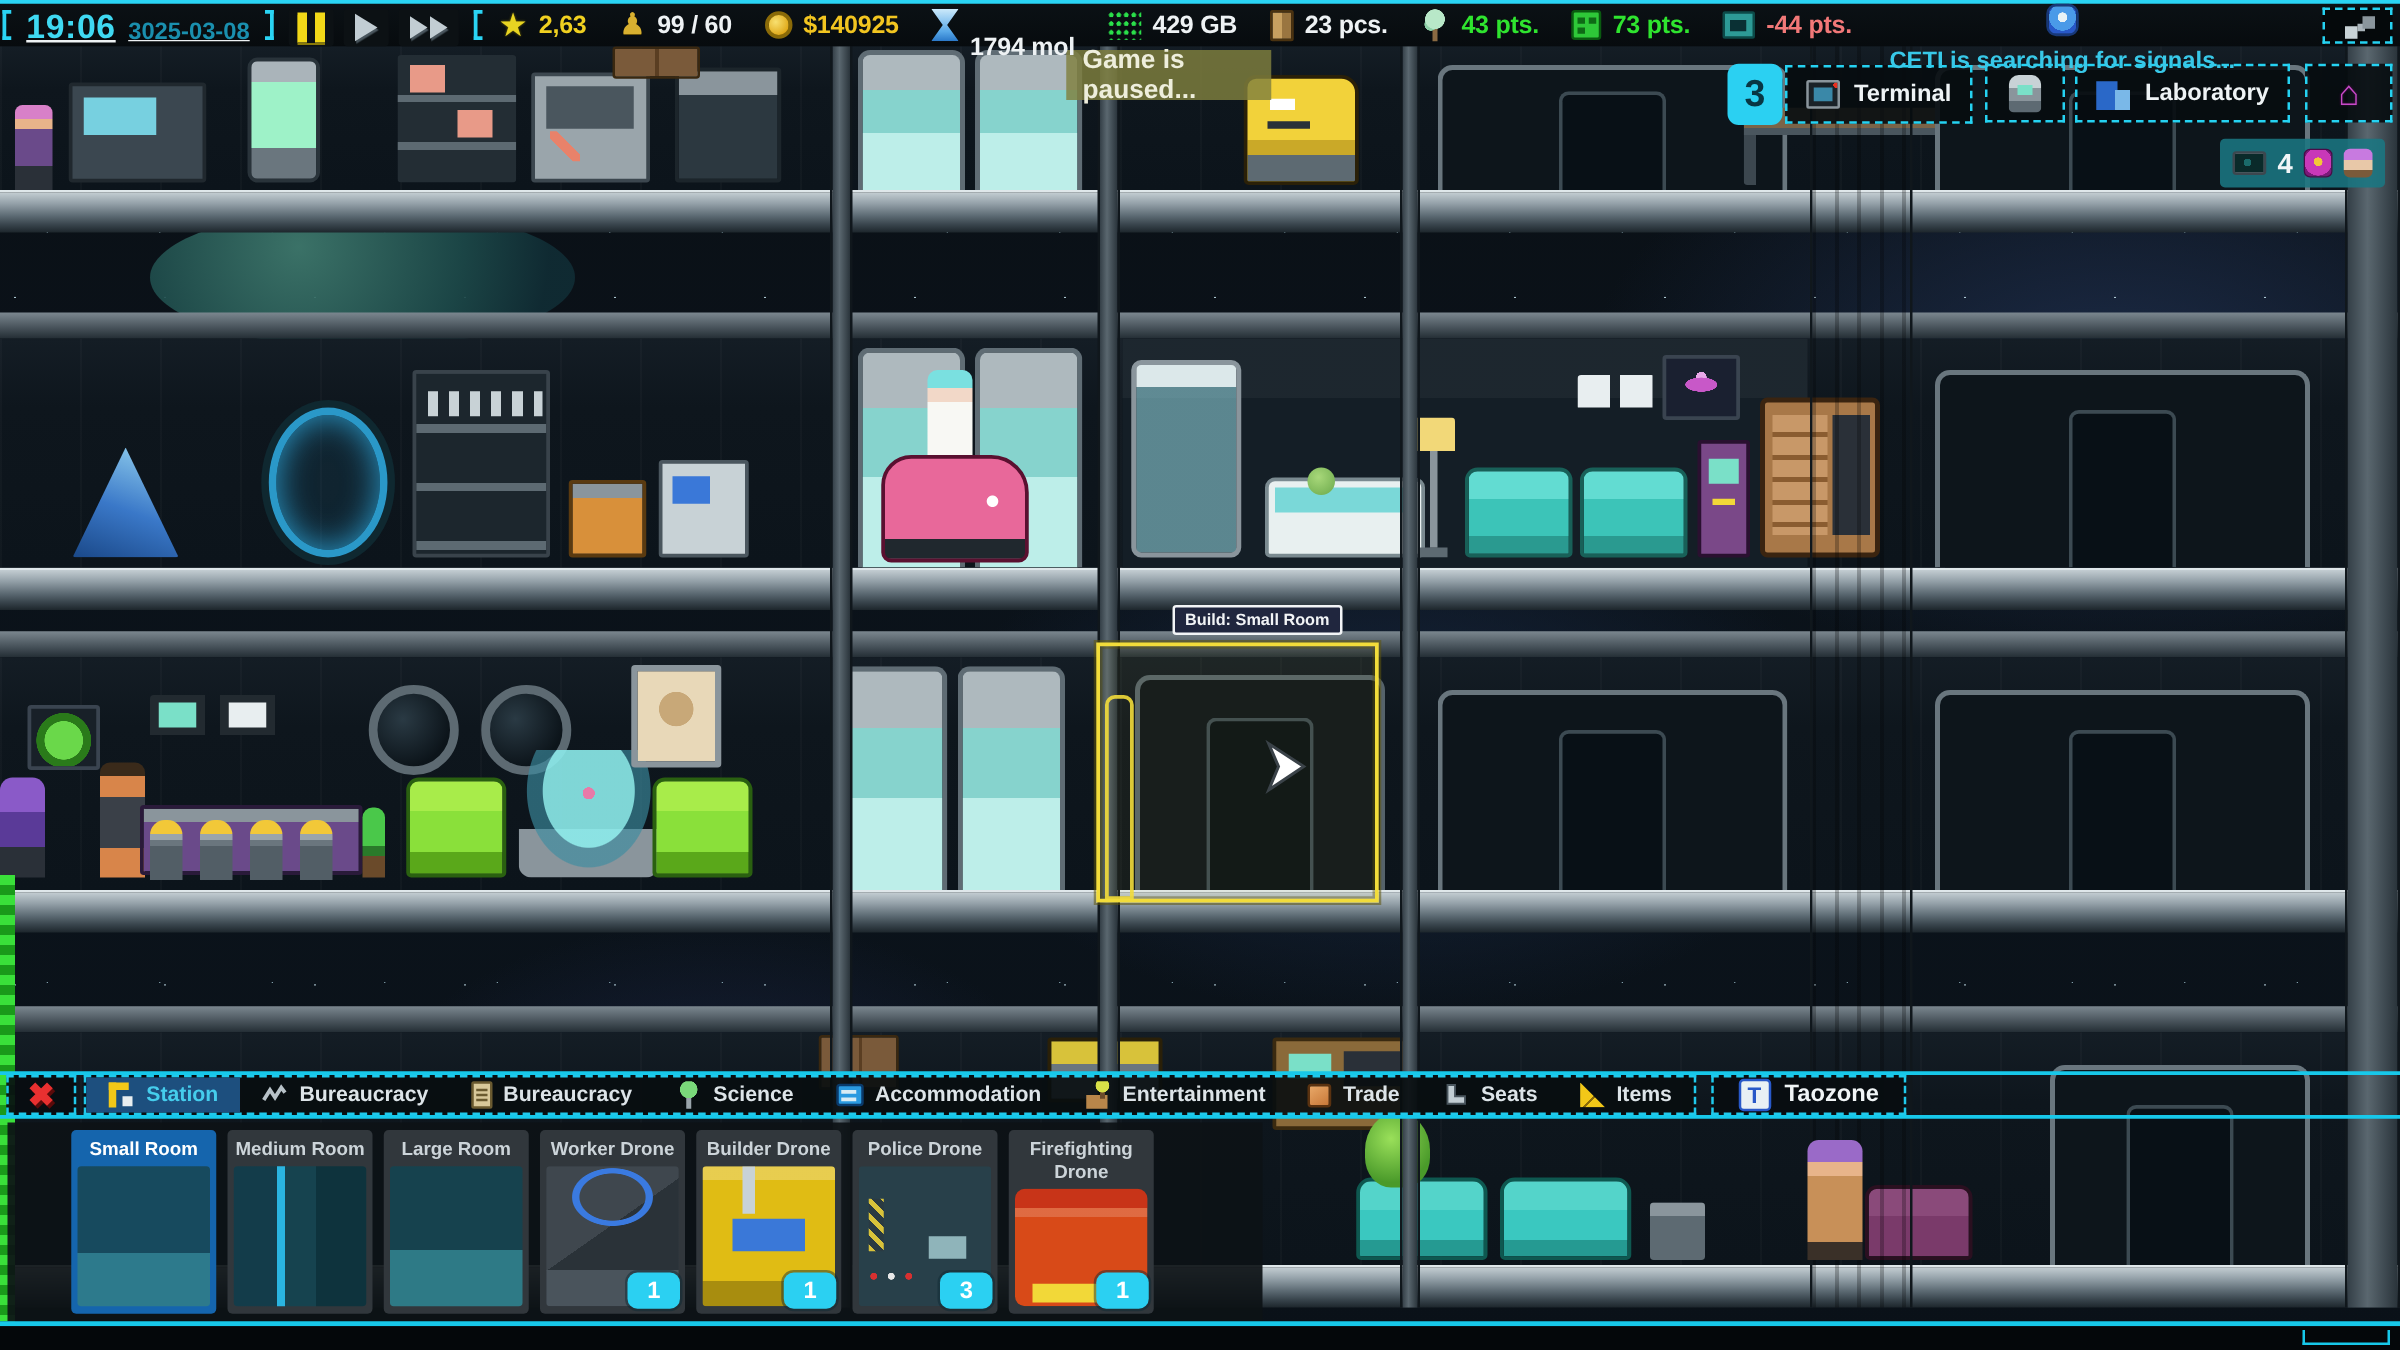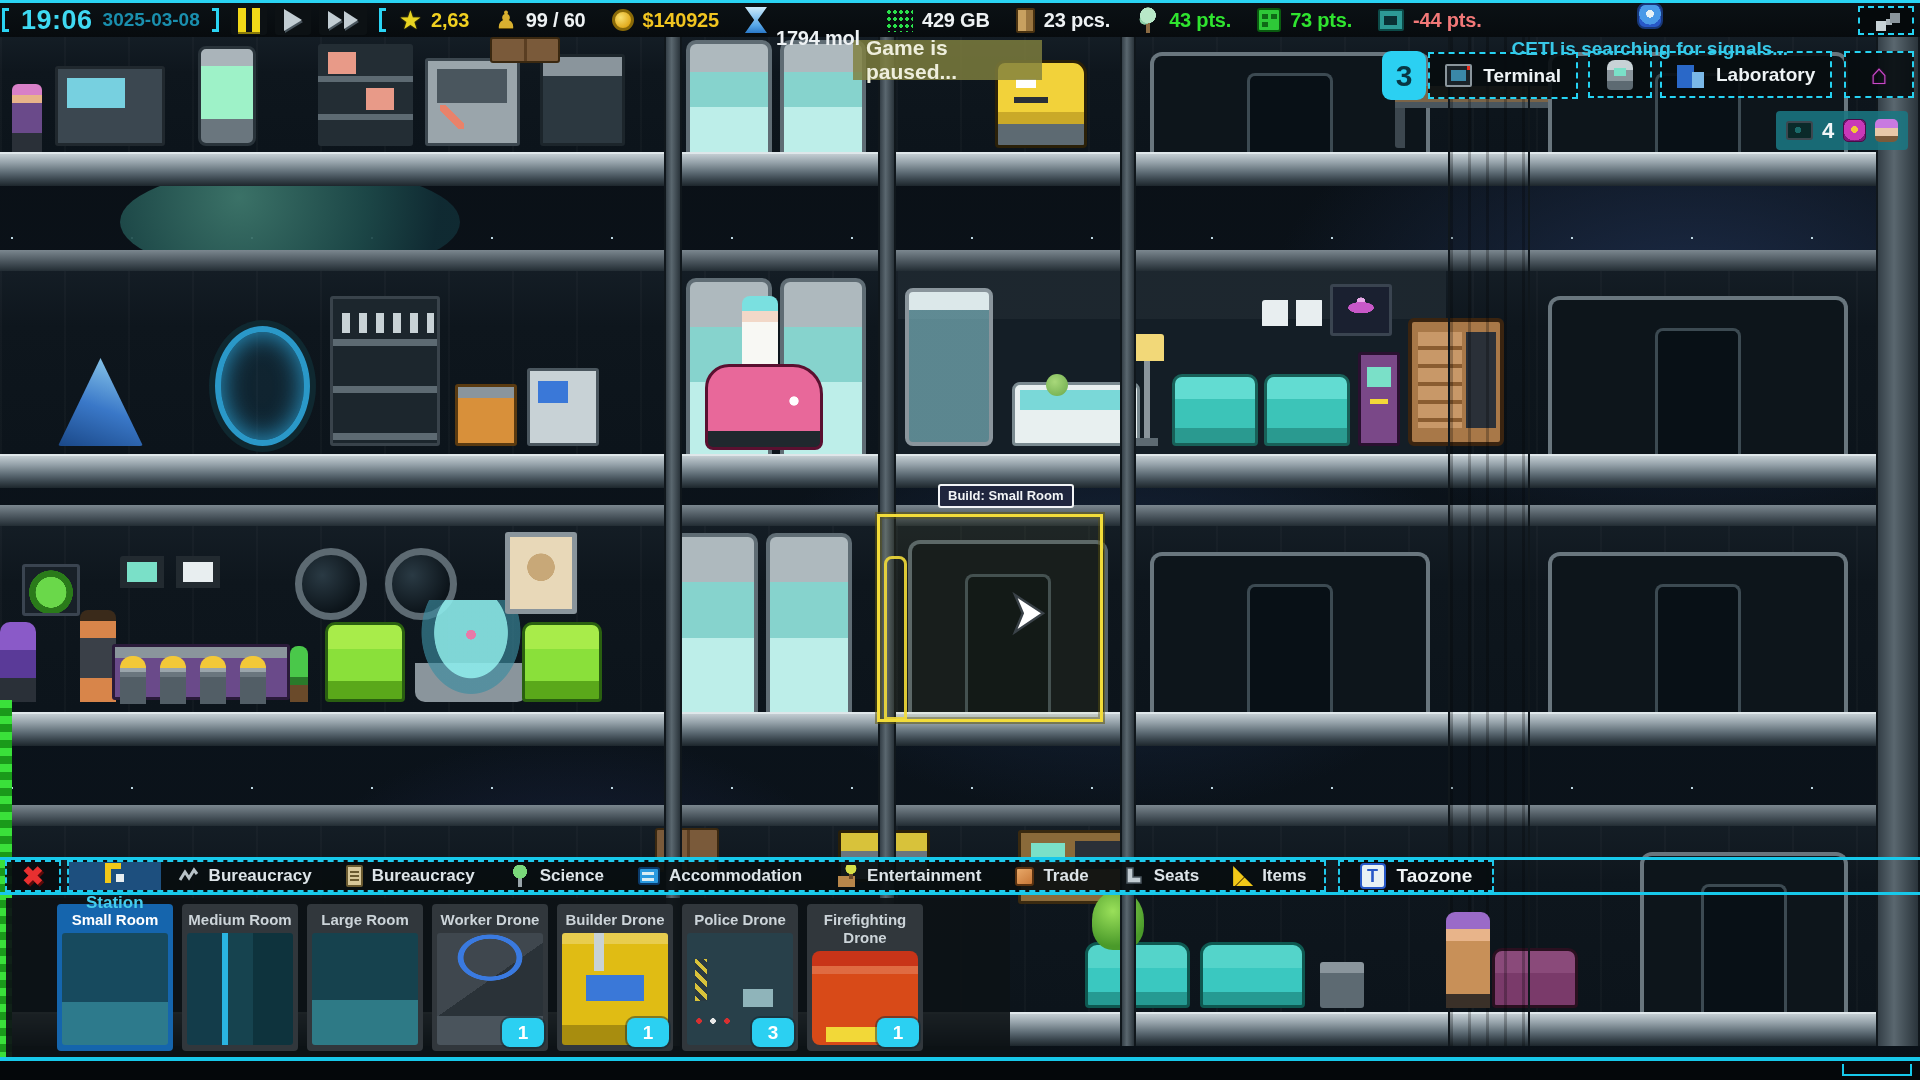--- a/index.html
+++ b/index.html
@@ -45,21 +45,21 @@
     border-radius:12px 12px 0 0;}
   .rroom .rdoor{position:absolute;bottom:0;left:50%;transform:translateX(-50%);width:86px;height:82%;
     background:#081016;border:3px solid #3c4a52;border-bottom:none;border-radius:8px 8px 0 0;}
   .furnish{position:absolute;bottom:0;background:#141e26;
     background-image:linear-gradient(180deg,rgba(255,255,255,.04) 0 26%,transparent 26%);}
   .prop{position:absolute;border-radius:3px;background-repeat:no-repeat;}
 
   
   .topbar{position:absolute;left:0;top:0;width:1920px;height:37px;z-index:40;display:flex;align-items:center;
     background:linear-gradient(180deg,#0b1115,#070b0e);border-top:3px solid #2ad4f4;color:#eef2f4;}
-  .topbar .seg{display:flex;align-items:center;gap:10px;padding:12px 12px;height:100%;}
+  .topbar .seg{display:flex;align-items:flex-end;gap:10px;padding:0 12px;height:100%;text-decoration:underline;}
   .brk{width:7px;height:24px;border-left:3px solid #2ad4f4;border-top:3px solid #2ad4f4;border-bottom:3px solid #2ad4f4;flex:none;}
   .brk.r{border-left:none;border-right:3px solid #2ad4f4;}
   .time{font-size:27px;font-weight:700;color:#3fd9f2;letter-spacing:.5px;}
   .date{font-size:19px;font-weight:600;color:#1a8fae;}
   .pbtn{width:36px;height:30px;display:flex;align-items:center;justify-content:center;background:#0c1114;border-radius:3px;}
   .i-pause{width:22px;height:24px;background:linear-gradient(90deg,#f2d818 0 8px,transparent 8px 14px,#f2d818 14px 22px);box-shadow:0 2px 0 #8a7a08;}
   .i-play{width:0;height:0;border-left:18px solid #c2cdd3;border-top:11px solid transparent;border-bottom:11px solid transparent;filter:drop-shadow(1px 2px 0 #49555d);}
   .i-ff{display:flex;gap:2px;}
   .i-ff i{width:0;height:0;border-left:14px solid #c2cdd3;border-top:9px solid transparent;border-bottom:9px solid transparent;filter:drop-shadow(1px 2px 0 #49555d);}
   .res{display:flex;align-items:center;gap:9px;padding:0 13px;height:100%;}
@@ -75,21 +75,21 @@
   .i-factory{width:24px;height:24px;background-color:#2ec838;border:2px solid #0a5a10;border-radius:3px;background-image:linear-gradient(#0e6a16,#0e6a16),linear-gradient(#0e6a16,#0e6a16),linear-gradient(#0e6a16,#0e6a16);background-size:6px 5px;background-position:3px 4px,12px 4px,3px 12px;}
   .i-screen{width:26px;height:22px;background-color:#2d9a96;border:2px solid #0c4a48;border-radius:2px;background-image:linear-gradient(#0a3034,#0a3034);background-size:13px 9px;background-position:4px 5px;}
   .i-ceti{width:26px;height:26px;border-radius:8px;border:2px solid #183878;background:radial-gradient(circle at 50% 40%,#e8f2f6 0 22%,#4a9ae8 23% 62%,#2858c8 63%);}
   .status-txt{font-size:19px;font-weight:600;color:#38c8e8;white-space:nowrap;}
   .expand-btn{width:56px;height:29px;margin:0 6px 0 10px;border:2px dashed #25d2f2;background:#05090b;
     background-image:linear-gradient(#c8d2d6,#c8d2d6),linear-gradient(#8a959c,#8a959c),linear-gradient(#aab4ba,#aab4ba);
     background-size:10px 10px,10px 10px,6px 6px;background-position:16px 13px,30px 5px,26px 11px;background-repeat:no-repeat;}
 
   
   .hud{position:absolute;z-index:30;}
-  .paused{left:853px;top:40px;width:189px;height:40px;background:rgba(128,128,62,.82);
+  .paused{left:853px;top:40px;width:164px;height:40px;background:rgba(128,128,62,.82);
     display:flex;align-items:center;padding:17px 13px;font-size:21px;font-weight:600;color:#eeeedc;}
   .hbtn{height:47px;background:rgba(7,12,15,.9);border:2px dashed #25d2f2;display:flex;align-items:center;gap:11px;padding:0 15px;color:#eef3f5;font-size:19px;font-weight:600;}
   .tgroup{left:1382px;top:51px;display:flex;align-items:center;gap:2px;}
   .tbadge{width:44px;height:49px;background:#2bd0f2;border-radius:9px;display:flex;align-items:center;justify-content:center;
     color:#083644;font-size:30px;font-weight:800;flex:none;}
   .i-term{width:31px;height:23px;background-color:#1a2228;border:2px solid #8a959c;border-radius:2px;
     background-image:linear-gradient(#3a88a8,#3a88a8),radial-gradient(circle 2.5px at 22px 2px,#e83020 90%,transparent);
     background-size:15px 11px,100% 100%;background-position:4px 4px,0 0;background-repeat:no-repeat;}
   .robot-btn{left:1588px;top:51px;width:64px;justify-content:center;padding:0;}
   .i-drone{width:26px;height:30px;border-radius:8px 8px 4px 4px;
@@ -117,21 +117,21 @@
   .cursor{left:1012px;top:592px;z-index:60;}
 
   
   .tabbar{position:absolute;left:0;top:857px;width:1920px;height:38px;z-index:45;display:flex;align-items:stretch;
     border-top:3px solid #17c8ea;border-bottom:3px solid #17c8ea;}
   .closebtn{width:56px;margin-left:5px;border:2px dashed #1fc9ec;background:rgba(8,13,16,.92);
     display:flex;align-items:center;justify-content:center;flex:none;}
   .closebtn::after{content:"✖";color:#e83030;font-size:26px;font-weight:800;text-shadow:2px 2px 0 #5a0a0a;}
   .tabsbox{display:flex;align-items:stretch;border:2px dashed #1fc9ec;background:rgba(8,13,16,.9);margin-left:6px;flex:none;}
   .tab{display:flex;align-items:center;gap:9px;padding:0 17px;font-size:17px;font-weight:600;color:#dde4e8;white-space:nowrap;}
-  .tab.sel{background:#1d4f7e;color:#45cdec;flex-direction:column;}
+  .tab.sel{background:#1d4f7e;color:#45cdec;}
   .ti{width:22px;height:22px;flex:none;background-repeat:no-repeat;position:relative;}
   .t-station{background-image:linear-gradient(#f2c818,#f2c818),linear-gradient(#f2c818,#f2c818),linear-gradient(#e8eef0,#e8eef0);background-size:6px 20px,16px 6px,8px 8px;background-position:1px 1px,1px 1px,12px 12px;}
   .t-bureau{width:17px;background-color:#d8c89a;border:2px solid #6a5a30;border-radius:2px;background-image:linear-gradient(#6a5a30,#6a5a30),linear-gradient(#6a5a30,#6a5a30),linear-gradient(#6a5a30,#6a5a30);background-size:9px 2px,9px 2px,9px 2px;background-position:2px 4px,2px 8px,2px 12px;}
   .t-science{background-image:radial-gradient(circle at 50% 30%,#7ad87a 0 36%,transparent 38%),linear-gradient(#9aa5ab,#9aa5ab);background-size:100% 100%,4px 10px;background-position:0 0,50% 100%;}
   .t-accom{height:18px;align-self:center;background-color:#2a9ae0;border:2px solid #0a3a6a;border-radius:3px;background-image:linear-gradient(#d8ecf4,#d8ecf4),linear-gradient(#d8ecf4,#d8ecf4);background-size:12px 3px,12px 3px;background-position:2px 3px,2px 9px;}
   .t-entertain{background-image:radial-gradient(circle at 68% 16%,#d8e048 0 22%,transparent 24%),linear-gradient(#6a4a2a,#6a4a2a),linear-gradient(#b8864a,#b8864a);background-size:100% 100%,4px 9px,17px 11px;background-position:0 0,13px 5px,2px 11px;}
   .t-trade{width:19px;height:19px;align-self:center;background:linear-gradient(145deg,#e8a868,#c87838);border:2px solid #5a3210;border-radius:3px;}
   .t-items{width:20px;height:20px;clip-path:polygon(0 0,0 100%,100% 100%);background:linear-gradient(135deg,#f2c818 0 54%,#8a6a08 54% 60%,#f2c818 60%);}
   .taobtn{margin-left:12px;border:2px dashed #1fc9ec;background:rgba(8,13,16,.92);display:flex;align-items:center;gap:11px;
     padding:0 20px;font-size:19px;font-weight:600;color:#f0f4f6;flex:none;}

